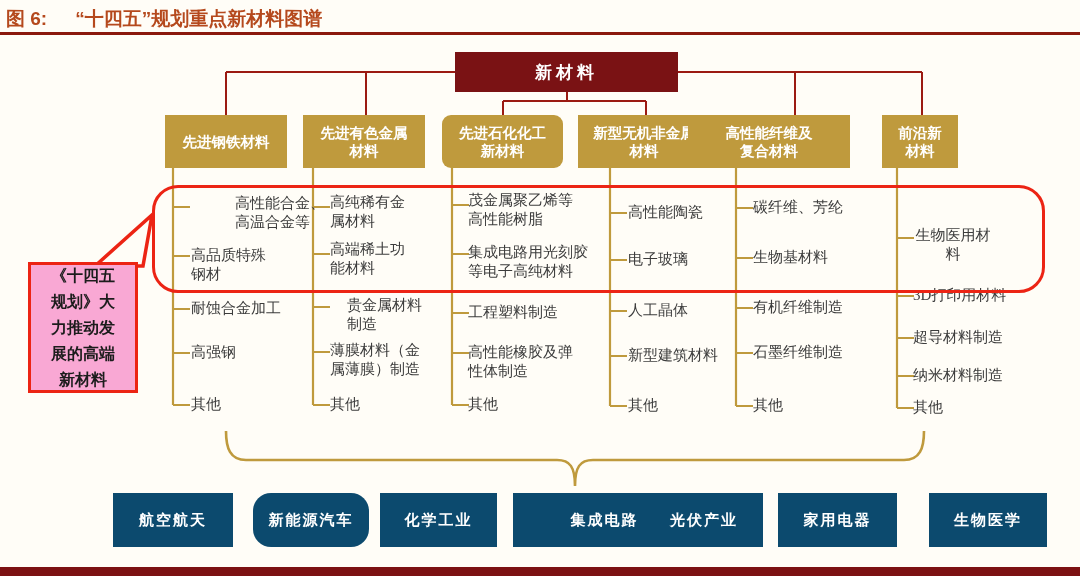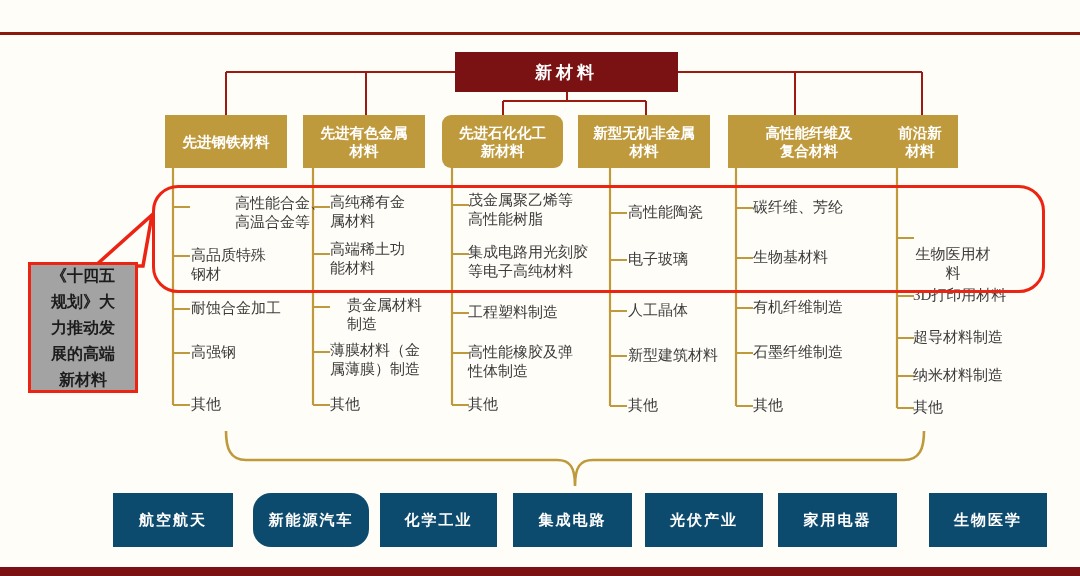--- a/index.html
+++ b/index.html
@@ -25,43 +25,46 @@
   .cat-box{
     position:absolute;top:115px;height:53px;z-index:2;
     background:#bf9a3d;color:#fff;font-weight:bold;font-size:14.5px;line-height:18px;
     display:flex;align-items:center;justify-content:center;text-align:center;
     white-space:pre-line;
   }
   .item{
     position:absolute;z-index:3;color:#3c3c3c;font-size:15px;line-height:19px;
     white-space:pre-line;
   }
-  .item.center{text-align:center;margin-top:19px;}
+  .item.center{text-align:center;}
   .app-box{
     position:absolute;top:493px;height:54px;z-index:2;
     background:#0c4a6e;color:#fff;font-weight:bold;font-size:15px;
     display:flex;align-items:center;justify-content:center;letter-spacing:2px;
   }
   .highlight-rect{
     position:absolute;left:152px;top:185px;width:887px;height:102px;z-index:4;
     border:3.5px solid #ec2414;border-radius:26px;pointer-events:none;
   }
   .callout-box{
     position:absolute;left:28px;top:262px;width:104px;height:125px;z-index:5;
-    background:#a3a3a3;border:3.5px solid #ec2414;
+    background:#f9a8d4;border:3.5px solid #ec2414;
     color:#1c1c1c;font-weight:bold;font-size:16px;line-height:26px;
     display:flex;align-items:center;justify-content:center;text-align:center;
     white-space:pre-line;
   }
 </style>
 </head>
 <body>
 
 <div class="canvas">
 
+  <div class="title-row">
+    <span class="title-label">图 6:</span><span>“十四五”规划重点新材料图谱</span>
+  </div>
   <div class="title-rule"></div>
 
   <svg class="lines" width="1080" height="576">
 
     <g stroke="#9b1a12" stroke-width="2" fill="none">
       <path d="M226,72 H455 M678,72 H922 M226,72 V115 M366,72 V115 M795,72 V115 M922,72 V115"></path>
       <path d="M567,92 V101 M503,101 H646 M503,101 V115 M646,101 V115"></path>
     </g>
 
     <g id="gold-lines" stroke="#bf9a3d" stroke-width="2.2" fill="none">
@@ -105,41 +108,41 @@
       <div class="item" style="left: 468px; top: 343px;">高性能橡胶及弹
 性体制造</div>
       <div class="item" style="left: 468px; top: 395px;">其他</div>
       <div class="cat-box" style="left: 578px; width: 132px;">新型无机非金属
 材料</div>
       <div class="item" style="left: 628px; top: 203px;">高性能陶瓷</div>
       <div class="item" style="left: 628px; top: 250px;">电子玻璃</div>
       <div class="item" style="left: 628px; top: 301px;">人工晶体</div>
       <div class="item" style="left: 628px; top: 346px;">新型建筑材料</div>
       <div class="item" style="left: 628px; top: 396px;">其他</div>
-      <div class="cat-box" style="left: 688px; width: 162px; margin-left: 40px;">高性能纤维及
+      <div class="cat-box" style="left: 688px; width: 162px;">高性能纤维及
 复合材料</div>
       <div class="item" style="left: 753px; top: 198px;">碳纤维、芳纶</div>
       <div class="item" style="left: 753px; top: 248px;">生物基材料</div>
       <div class="item" style="left: 753px; top: 298px;">有机纤维制造</div>
       <div class="item" style="left: 753px; top: 343px;">石墨纤维制造</div>
       <div class="item" style="left: 753px; top: 396px;">其他</div>
       <div class="cat-box" style="left: 882px; width: 76px;">前沿新
 材料</div>
       <div class="item center" style="left: 913px; top: 226px; width: 80px;">生物医用材
 料</div>
       <div class="item" style="left: 913px; top: 286px;">3D打印用材料</div>
       <div class="item" style="left: 913px; top: 328px;">超导材料制造</div>
       <div class="item" style="left: 913px; top: 366px;">纳米材料制造</div>
       <div class="item" style="left: 913px; top: 398px;">其他</div>
     </div>
   <div id="apps">
       <div class="app-box" style="left: 113px; width: 120px;">航空航天</div>
       <div class="app-box" style="left: 253px; width: 116px; border-radius: 18px;">新能源汽车</div>
       <div class="app-box" style="left: 380px; width: 117px;">化学工业</div>
-      <div class="app-box" style="left: 513px; width: 119px;">集成电路</div>
+      <div class="app-box" style="left: 513px; width: 119px; padding-left: 32px;">集成电路</div>
       <div class="app-box" style="left: 645px; width: 118px;">光伏产业</div>
       <div class="app-box" style="left: 778px; width: 119px;">家用电器</div>
       <div class="app-box" style="left: 929px; width: 118px;">生物医学</div>
     </div>
 
   <div class="highlight-rect"></div>
   <div class="callout-box">《十四五
 规划》大
 力推动发
 展的高端

